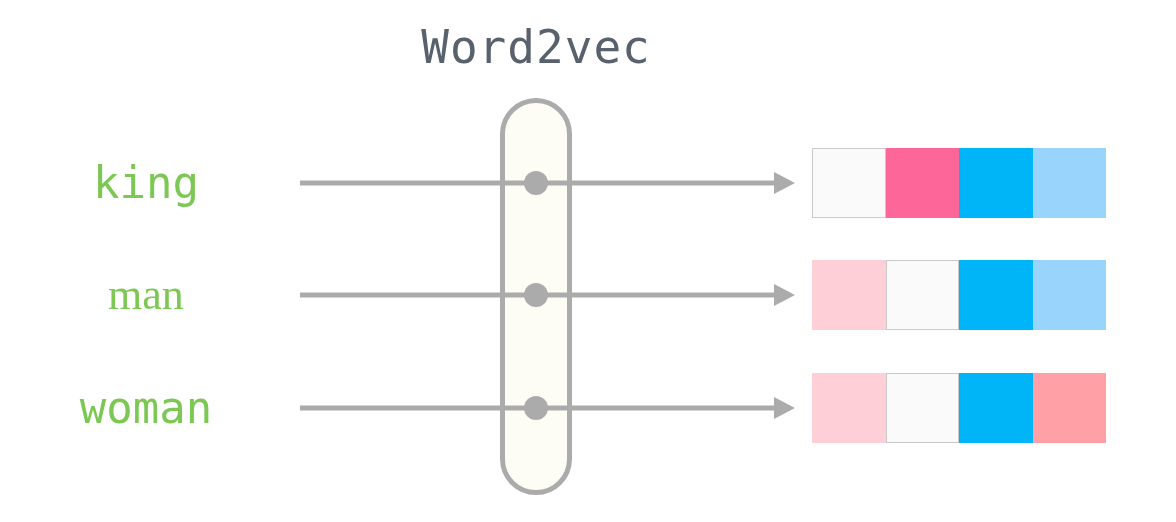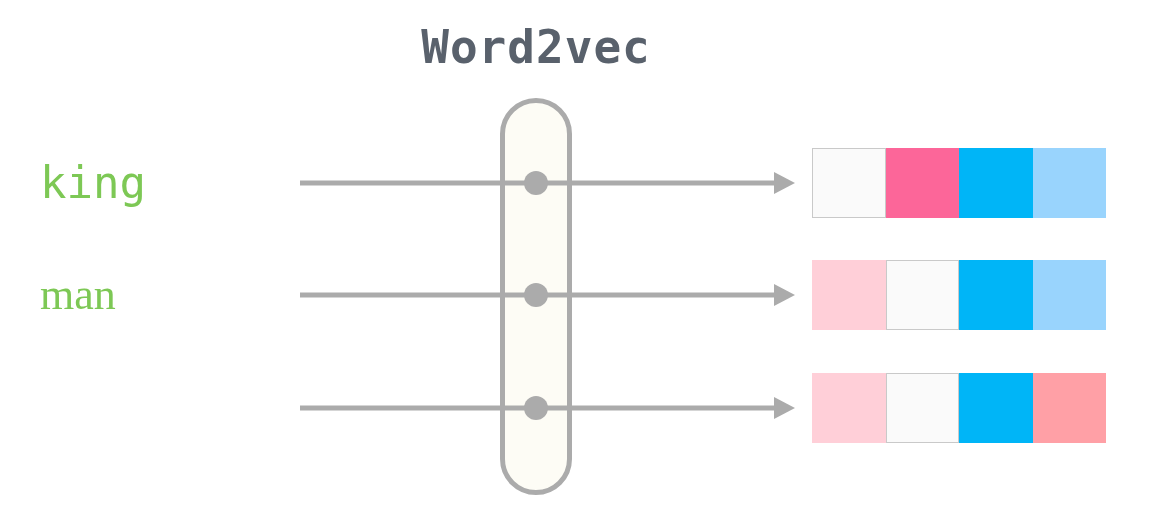--- a/index.html
+++ b/index.html
@@ -13,27 +13,26 @@
   }
   .title {
     position: absolute;
     top: 20px;
     left: 356px;
     width: 360px;
     text-align: center;
     font-size: 46px;
     color: var(--title, #59616C);
     letter-spacing: 1px;
-    font-weight: bold;
   }
   .word-label {
     position: absolute;
-    left: 40px;
+    left: 30px;
     width: 232px;
-    text-align: left;
+    text-align: center;
     font-size: 44px;
     line-height: 44px;
     color: var(--word, #7DC855);
   }
   .word-king  { top: 161px; }
   .word-man   { top: 273px; font-family: Liberation Serif, serif; }
   .word-woman { top: 386px; }
   .pill {
     position: absolute;
     left: 500px;
@@ -73,20 +72,21 @@
 </style>
 </head>
 <body>
 
 <div class="canvas">
 
   <div class="title">Word2vec</div>
 
   <div class="word-label word-king">king</div>
   <div class="word-label word-man">man</div>
+  <div class="word-label word-woman">woman</div>
 
   <div class="pill"></div>
 
   <svg class="arrows-layer" viewBox="0 0 1176 522" xmlns="http://www.w3.org/2000/svg">
     <g>
       <line class="arrow-line" x1="300" y1="183" x2="776" y2="183"></line>
       <polygon class="arrow-head" points="774,172 774,194 795,183"></polygon>
       <circle class="node-dot" cx="536" cy="183" r="12"></circle>
     </g>
     <g>

